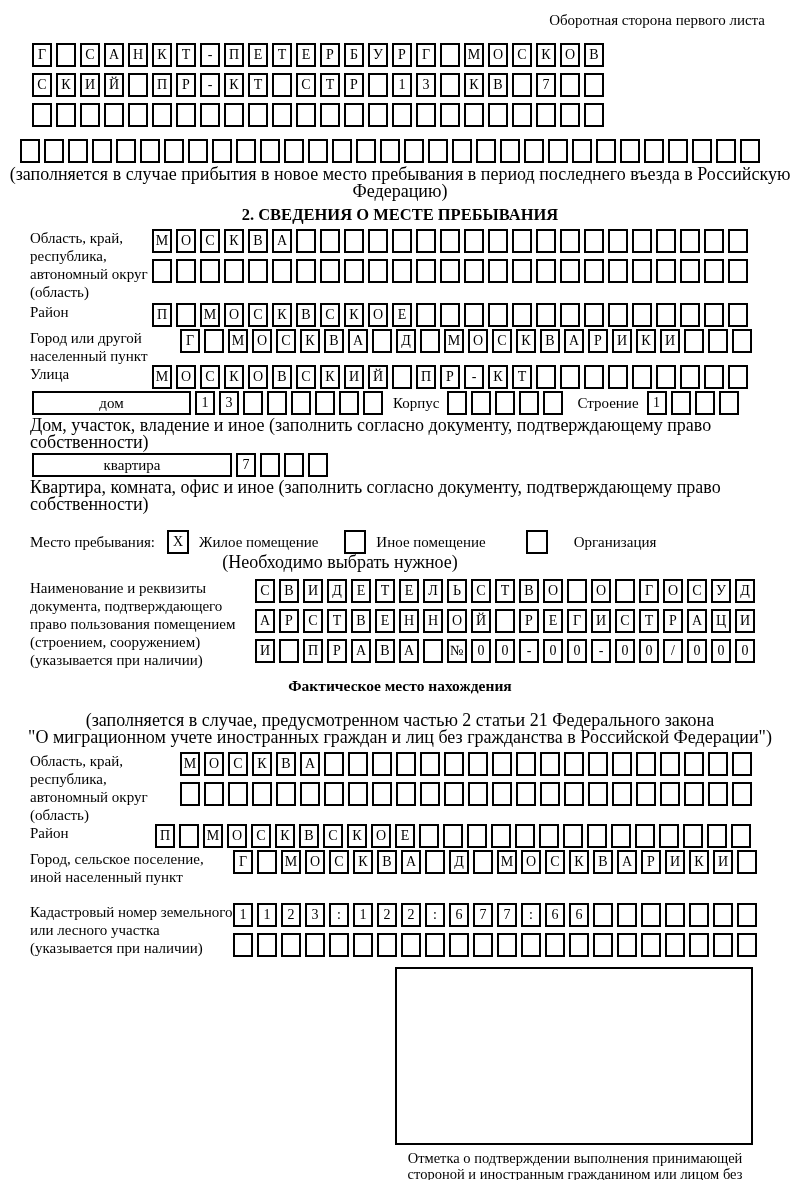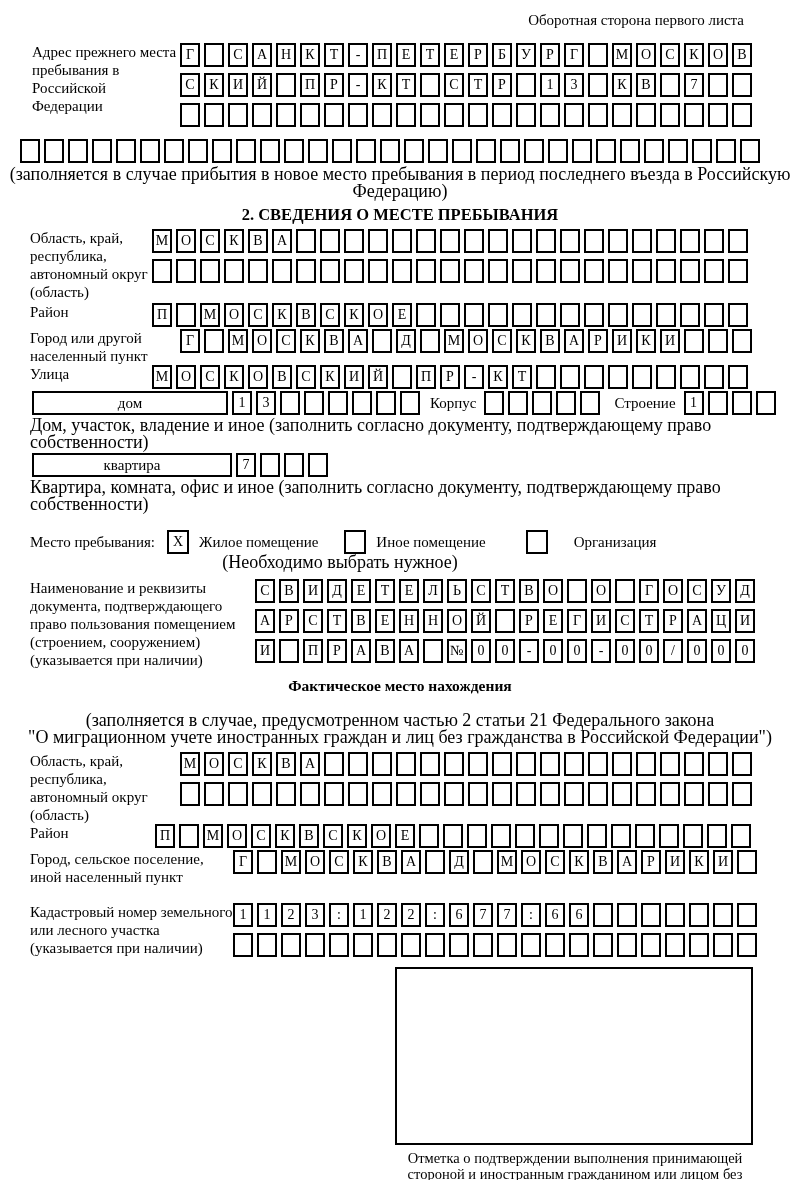--- a/index.html
+++ b/index.html
@@ -2,21 +2,21 @@
 <html><head>
 <meta charset="utf-8">
 <style>
   * { margin:0; padding:0; box-sizing:border-box; }
   html,body { background:#fff; }
   body {
     width:800px; height:1180px;
     font-family:"Liberation Serif","DejaVu Serif",serif;
     color:#000; position:relative; overflow:hidden;
   }
-  .corner { margin-top:12px; padding-right:56px; text-align:right; font-size:15px;margin-left:44px; }
+  .corner { margin-top:12px; padding-right:35px; text-align:right; font-size:15px;margin-left:44px; }
   .flexrow { display:flex; align-items:flex-start; }
   .lbl { font-size:15px; line-height:18px; flex:0 0 auto; }
   .rows > .cells { margin-bottom:6px; }
   .cells { display:flex; gap:4px; flex:0 0 auto; }
   .cell {
     width:20px; height:24px; border:2px solid #000;
     display:flex; align-items:center; justify-content:center;
     font-size:14px; flex:0 0 auto; background:#fff;
   }
   .widebox {
@@ -32,21 +32,20 @@
   .stamp-caption { margin-left:385px; margin-top:5px; width:380px; font-size:14.5px; line-height:16px; text-align:center; }
   .mb2 { margin-bottom:2px; } .mt2 { margin-top:2px; } .mt4 { margin-top:17px; }
   .mt6 { margin-top:6px; } .mt8 { margin-top:8px; } .mt14 { margin-top:14px; }
 </style>
 </head>
 <body>
 
 <div class="corner">Оборотная сторона первого листа</div>
 
 <div class="flexrow mt14" style="margin-left:32px;">
-  <div class="lbl" style="width:148px;">Адрес прежнего места пребывания в Российской Федерации</div>
   <div class="rows">
     <div class="cells">
         <span class="cell">Г</span>
         <span class="cell"></span>
         <span class="cell">С</span>
         <span class="cell">А</span>
         <span class="cell">Н</span>
         <span class="cell">К</span>
         <span class="cell">Т</span>
         <span class="cell">-</span>
@@ -304,21 +303,21 @@
       <span class="cell"></span>
       <span class="cell"></span>
       <span class="cell"></span>
       <span class="cell"></span>
       <span class="cell"></span>
       <span class="cell"></span>
     </div>
 </div>
 
 <div class="flexrow mt2" style="margin-left:32px;">
-  <div class="widebox" style="width:196px;">дом</div>
+  <div class="widebox" style="width:159px;">дом</div>
   <div class="cells" style="margin-left:4px;">
       <span class="cell">1</span>
       <span class="cell">3</span>
       <span class="cell"></span>
       <span class="cell"></span>
       <span class="cell"></span>
       <span class="cell"></span>
       <span class="cell"></span>
       <span class="cell"></span>
     </div>

